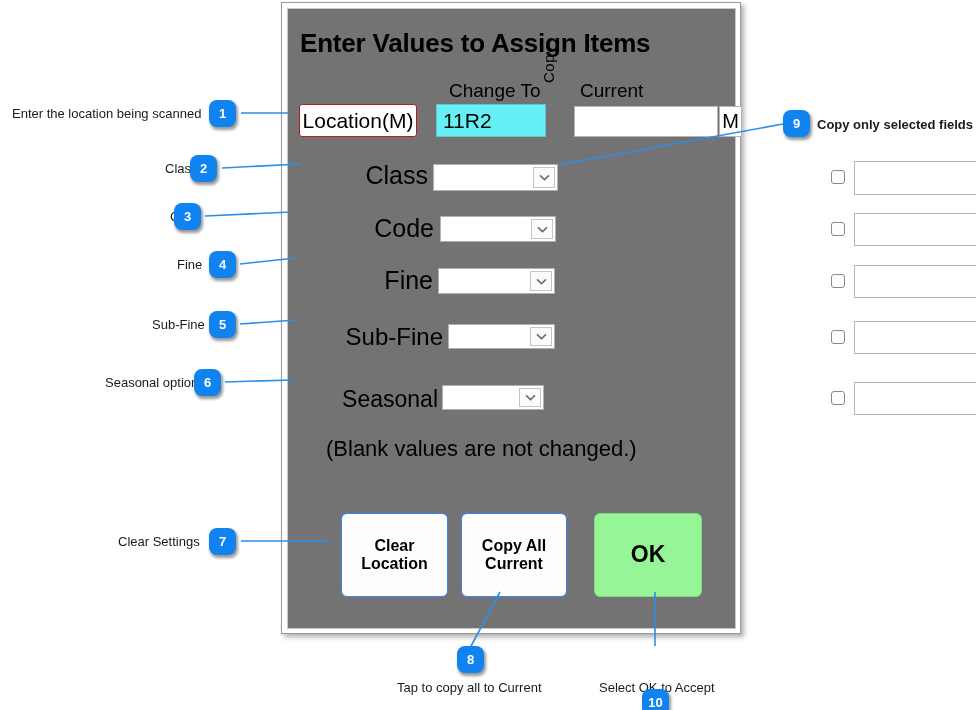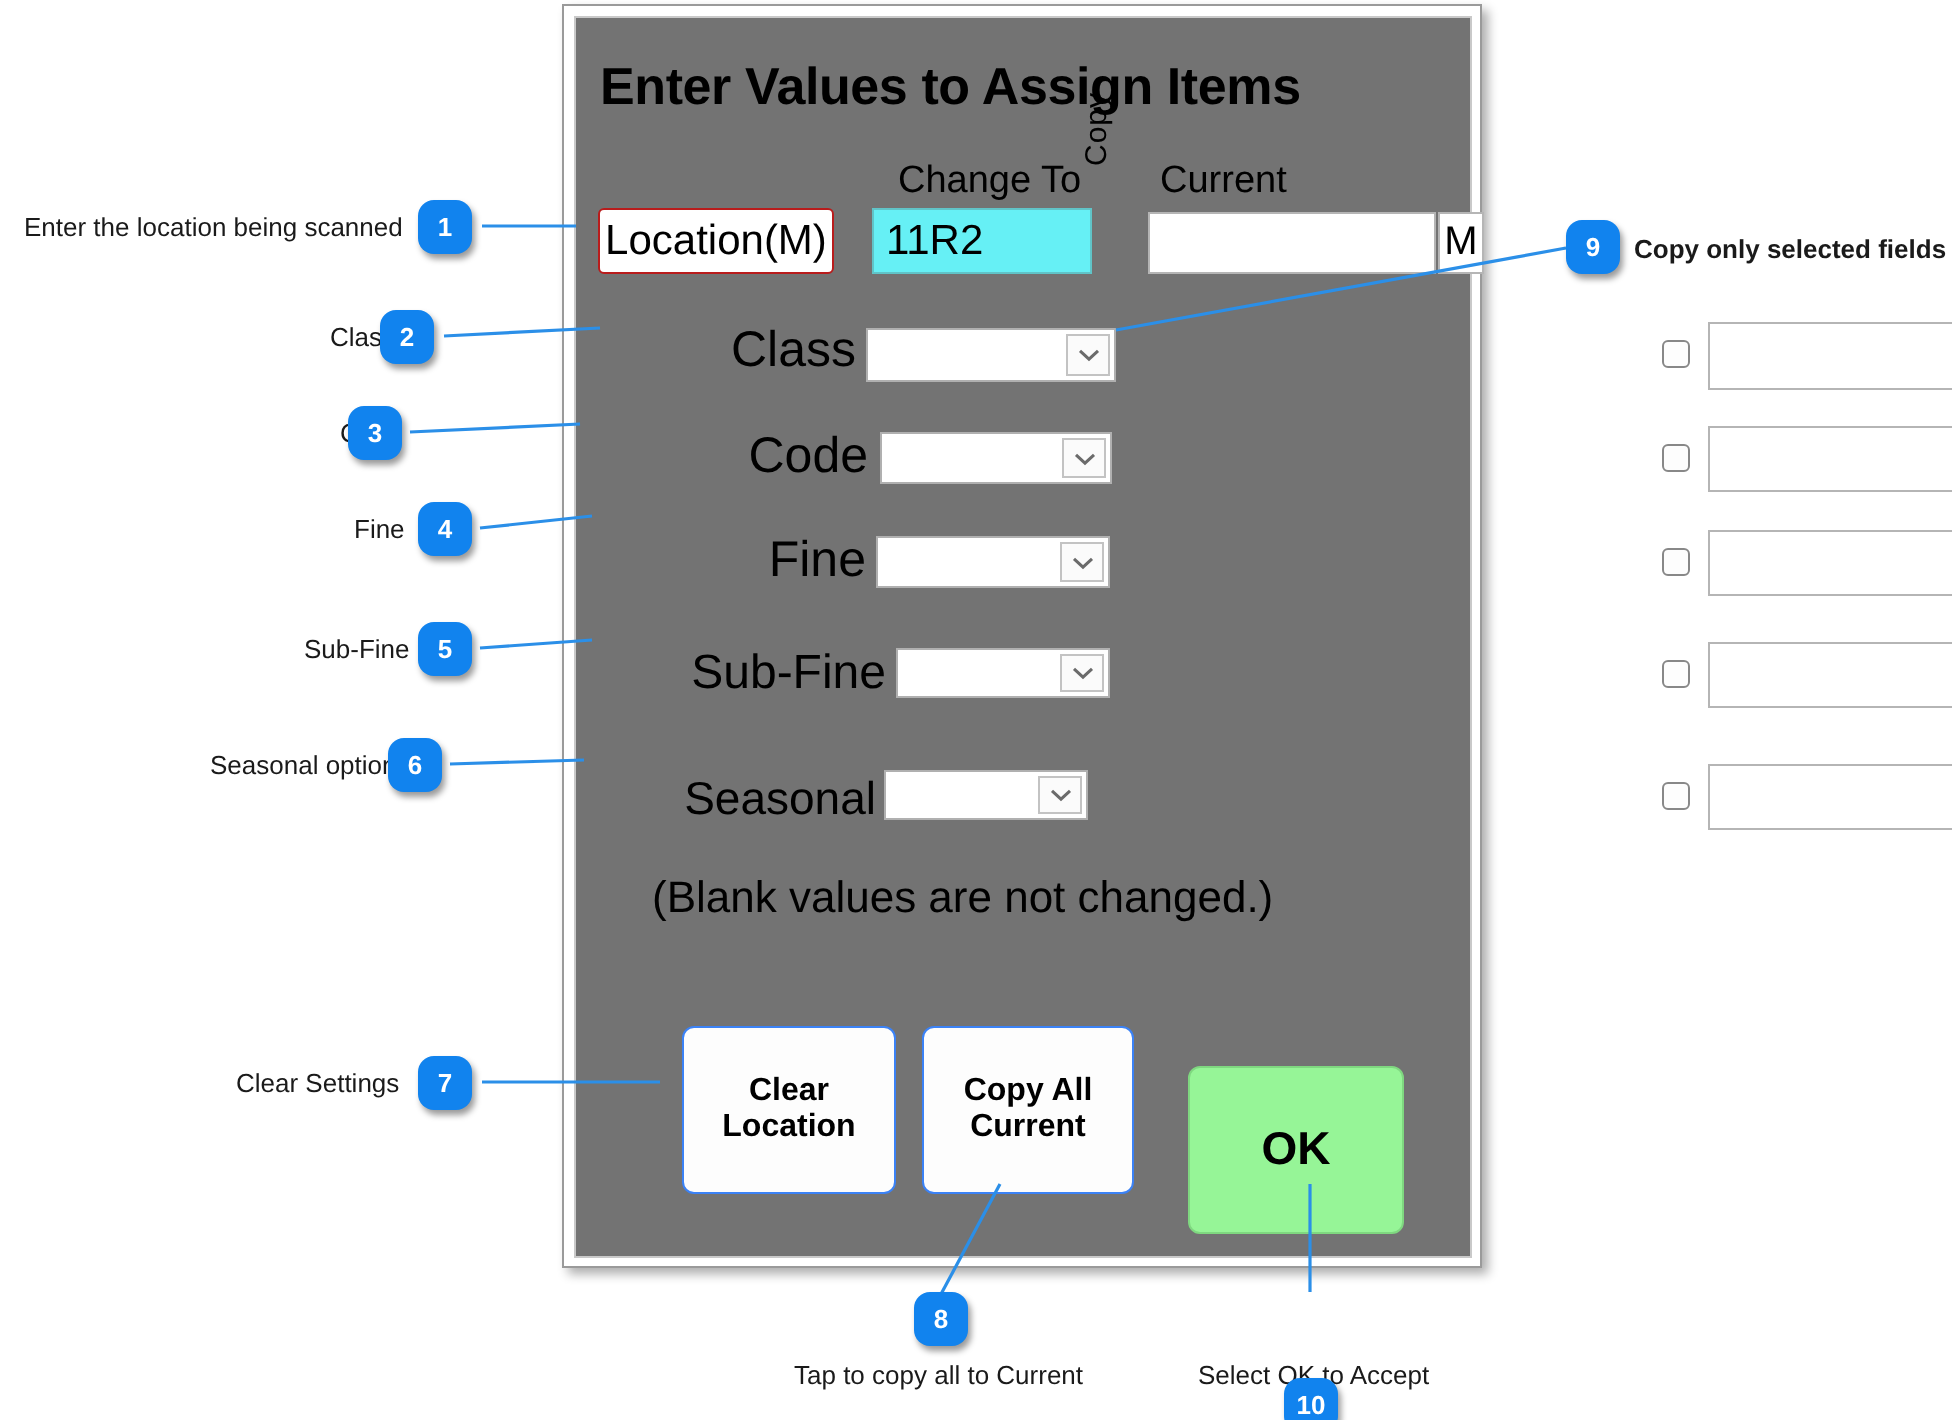--- a/index.html
+++ b/index.html
@@ -190,21 +190,20 @@
     font-weight: bold;
   }
   #btn-clear   { left: 53px;  top: 504px; width: 107px; height: 84px; }
   #btn-copyall { left: 173px; top: 504px; width: 106px; height: 84px; }
   #btn-ok {
     left: 306px; top: 504px; width: 108px; height: 84px;
     background: #96f597;
     border: 1px solid #7fd880;
     font-weight: bold;
     font-size: 23px;
-    margin-top: 20px;
   }
 
   
   .callout-badge {
     position: absolute;
     width: 27px;
     height: 27px;
     border-radius: 8px;
     background: #1183ee;
     color: #ffffff;

